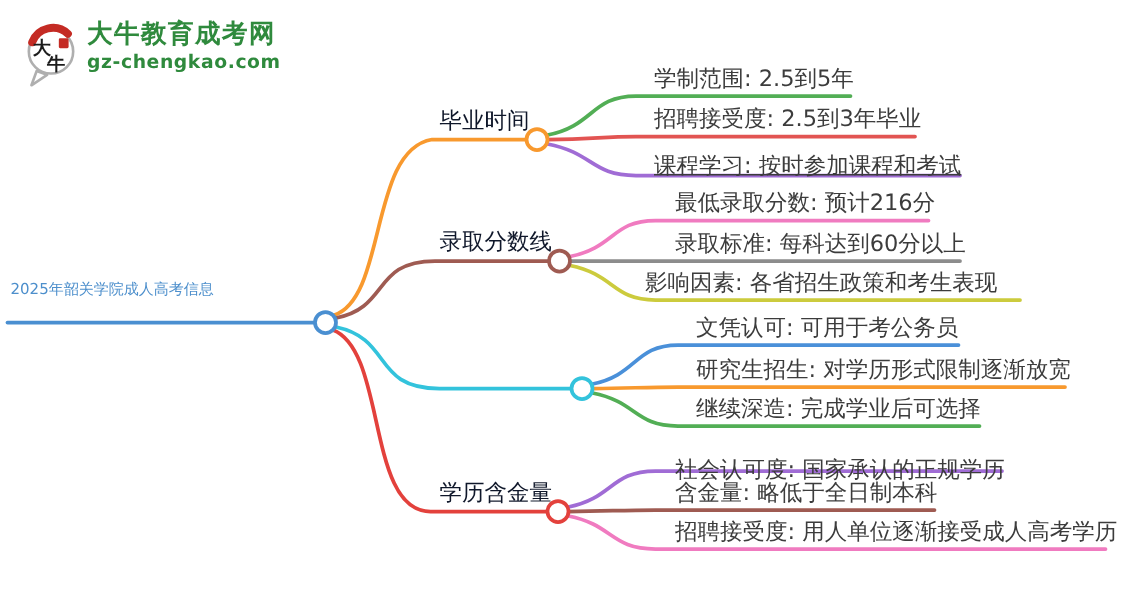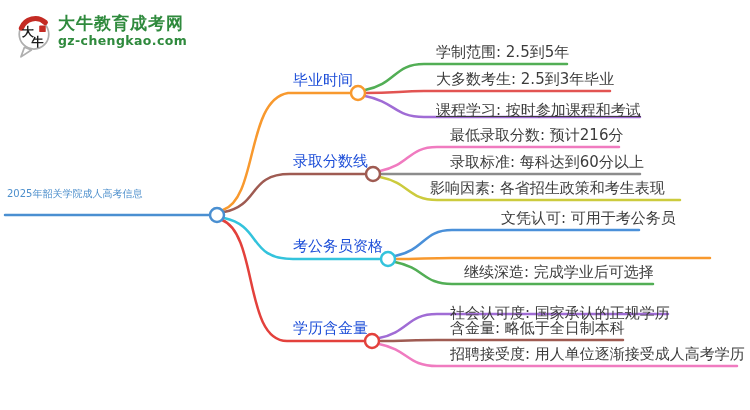--- a/index.html
+++ b/index.html
@@ -3,21 +3,21 @@
 <meta charset="utf-8">
 <style>
   html,body{margin:0;padding:0;background:#fff;}
   .stage{
     position:relative;width:750px;height:410px;background:#ffffff;overflow:hidden;
     font-family:"DejaVu Sans","Liberation Sans",sans-serif;
   }
   .stage svg.wires{position:absolute;left:0;top:0;}
   .lbl{position:absolute;white-space:nowrap;color:#3c3c3c;font-size:15px;line-height:19px;}
   .central-label{position:absolute;left:7px;top:184px;font-size:10px;color:#4d8fcc;white-space:nowrap;line-height:19px;}
-  .branch-label{font-size:15px;color:#1d4ed8;}
+  .branch-label{font-size:15px;color:#0f172a;}
   .logo{position:absolute;left:14px;top:14px;display:flex;align-items:flex-start;}
   .logo-icon{width:40px;height:44px;}
   .logo-text{margin-left:4px;}
   .logo-title{font-size:17px;font-weight:bold;color:#2f8a3d;letter-spacing:1px;line-height:19px;}
   .logo-sub{font-size:12.5px;font-weight:bold;color:#2f8a3d;letter-spacing:0.4px;line-height:15px;}
 </style>
 </head>
 <body>
 
 <div class="stage">
@@ -68,31 +68,31 @@
     <div class="logo-text">
       <div class="logo-title">大牛教育成考网</div>
       <div class="logo-sub">gz-chengkao.com</div>
     </div>
   </div>
 
   <div class="central-label">2025年韶关学院成人高考信息</div>
 
   <div class="lbl branch-label" style="left:293px;top:71px;">毕业时间</div>
   <div class="lbl branch-label" style="left:293px;top:152px;">录取分数线</div>
-  <div class="lbl branch-label" style="left:293px;top:237px;">考公务员资格</div>
   <div class="lbl branch-label" style="left:293px;top:319px;">学历含金量</div>
 
   <div class="lbl" style="left:436px;top:43px;">学制范围: 2.5到5年</div>
-  <div class="lbl" style="left:436px;top:70px;">大多数考生: 2.5到3年毕业</div>
+  <div class="lbl" style="left:436px;top:70px;">招聘接受度: 2.5到3年毕业</div>
   <div class="lbl" style="left:436px;top:101px;text-decoration:underline;">课程学习: 按时参加课程和考试</div>
 
   <div class="lbl" style="left:450px;top:126px;">最低录取分数: 预计216分</div>
   <div class="lbl" style="left:450px;top:153px;">录取标准: 每科达到60分以上</div>
   <div class="lbl" style="left:430px;top:179px;">影响因素: 各省招生政策和考生表现</div>
 
-  <div class="lbl" style="left:464px;top:209px;margin-left:37px;">文凭认可: 可用于考公务员</div>
+  <div class="lbl" style="left:464px;top:209px;">文凭认可: 可用于考公务员</div>
+  <div class="lbl" style="left:464px;top:237px;">研究生招生: 对学历形式限制逐渐放宽</div>
   <div class="lbl" style="left:464px;top:263px;">继续深造: 完成学业后可选择</div>
 
   <div class="lbl" style="left:450px;top:304px;">社会认可度: 国家承认的正规学历</div>
   <div class="lbl" style="left:450px;top:319px;">含金量: 略低于全日制本科</div>
   <div class="lbl" style="left:450px;top:345px;">招聘接受度: 用人单位逐渐接受成人高考学历</div>
 
 </div>
 
 </body></html>

